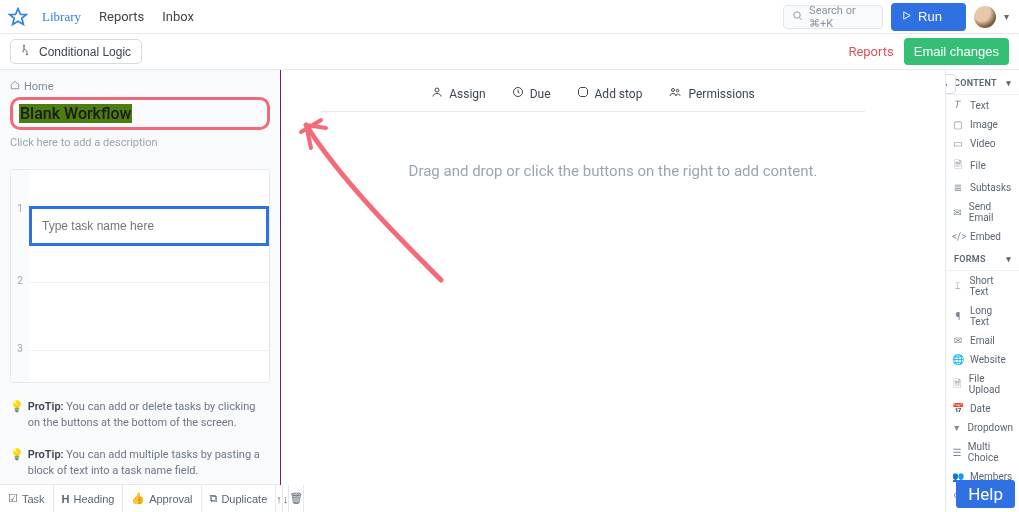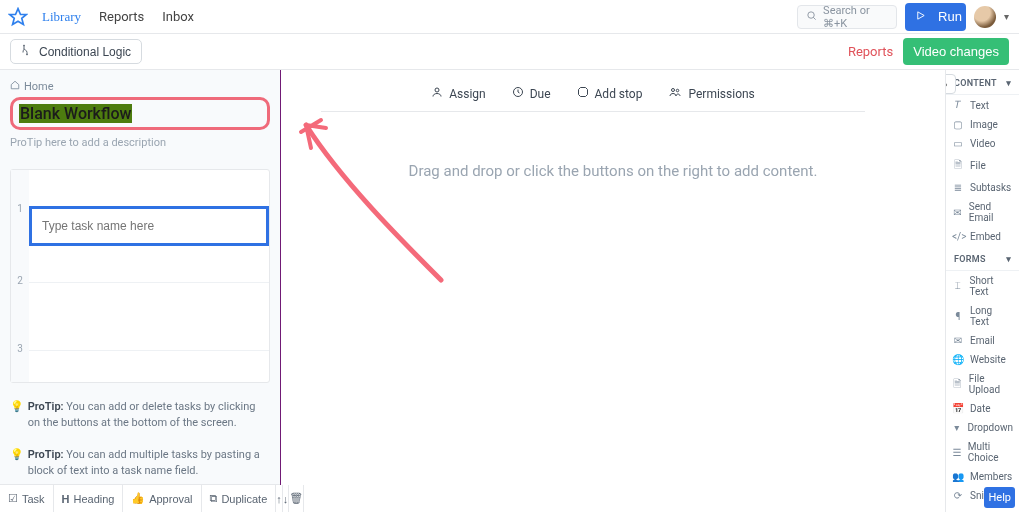--- a/index.html
+++ b/index.html
@@ -4,21 +4,21 @@
 <style>
   * { box-sizing: border-box; margin: 0; padding: 0; }
   html, body { width: 1019px; height: 512px; font-family: -apple-system, BlinkMacSystemFont, "Segoe UI", Roboto, Arial, sans-serif; font-size: 13px; color: #333; background: #fff; overflow: hidden; }
   .topbar { height: 34px; display: flex; align-items: center; padding: 0 10px 0 4px; border-bottom: 1px solid #e6e8eb; }
   .logo { width: 28px; height: 28px; display: flex; align-items: center; justify-content: center; color: #2f80ed; }
   .nav { display: flex; gap: 18px; margin-left: 10px; }
   .nav a { text-decoration: none; font-size: 13px; color: #444; }
   .nav a.active { color: #2f80ed; font-weight: 500; font-family: Liberation Serif, serif; }
   .top-right { margin-left: auto; display: flex; align-items: center; gap: 8px; }
   .search { width: 100px; height: 24px; border: 1px solid #e3e6ea; border-radius: 4px; background: #f9fafb; display: flex; align-items: center; padding: 0 8px; color: #8a94a0; font-size: 11px; gap: 6px; }
-  .btn-run { height: 28px; background: #2f71e3; color: #fff; border: none; border-radius: 4px; padding: 0 4px 0 10px; display: flex; align-items: center; gap: 12px; font-size: 13px; font-weight: 500; cursor: pointer; }
+  .btn-run { height: 28px; background: #2f71e3; color: #fff; border: none; border-radius: 4px; padding: 0 24px 0 10px; display: flex; align-items: center; gap: 6px; font-size: 13px; font-weight: 500; cursor: pointer; }
   .avatar { width: 22px; height: 22px; border-radius: 50%; background: radial-gradient(circle at 35% 30%, #e6c9a8 0 40%, #7a5b3b 70%); }
   .chev { color: #666; font-size: 10px; }
   .actionbar { height: 36px; display: flex; align-items: center; padding: 0 10px; border-bottom: 1px solid #e6e8eb; }
   .cond-btn { border: 1px solid #d6dbe0; background: #fff; border-radius: 5px; padding: 4px 10px; display: flex; align-items: center; gap: 6px; font-size: 12px; color: #3c4652; cursor: pointer; }
   .right-actions { margin-left: auto; display: flex; gap: 10px; align-items: center; }
   .discard { color: #e0525a; font-size: 13px; cursor: pointer; }
   .save { background: #35bf76; color: #fff; border: none; border-radius: 4px; padding: 6px 10px; font-size: 13px; font-weight: 500; cursor: pointer; }
   .body { display: flex; height: calc(512px - 34px - 36px); }
   .left { width: 281px; background: #f8fafc; border-right: 1px solid #701a75; display: flex; flex-direction: column; padding: 10px 10px 0 10px; position: relative; }
   .breadcrumb { display: flex; align-items: center; gap: 4px; font-size: 11px; color: #7b8a9a; margin-bottom: 4px; }
@@ -39,21 +39,21 @@
   .bt-btn.iconly { padding: 0; width: 28px; justify-content: center; }
   .center { flex: 1; position: relative; }
   .ctabs { display: flex; justify-content: center; gap: 26px; border-bottom: 1px solid #e6e8eb; padding: 16px 0 10px; margin: 0 80px 0 40px; }
   .ctab { display: flex; align-items: center; gap: 6px; font-size: 12px; color: #3c4652; cursor: pointer; }
   .empty-msg { text-align: center; color: #9aa5b1; font-size: 15px; margin-top: 50px; padding: 0 40px;}
   .right { width: 74px; border-left: 1px solid #e6e8eb; overflow: hidden; position: relative; }
   .r-collapse { position:absolute; left:-10px; top:4px; width:20px; height:20px; border:1px solid #d6dbe0; border-radius:4px; background:#fff; display:flex;align-items:center;justify-content:center; font-size:10px; color:#666; cursor:pointer;}
   .r-section { font-size: 9px; font-weight: 600; color: #5a6572; padding: 8px 8px 6px 8px; display:flex; justify-content:space-between; letter-spacing:0.3px; border-bottom:1px solid #eef1f4;}
   .r-item { display: flex; align-items: center; gap: 6px; padding: 4px 6px; font-size: 10px; color: #5a6572; cursor: pointer; }
   .r-item .ic { width: 12px; text-align: center; color:#7b8a9a; font-size:10px;}
-  .help-btn { position: absolute; bottom: 4px; right: 4px; background: #2f71e3; color: #fff; font-size: 11px; padding: 4px 4px; border-radius: 3px; cursor: pointer; }
+  .help-btn { position: absolute; bottom: 4px; right: 4px; background: #2f71e3; color: #fff; font-size: 17px; padding: 4px 12px; border-radius: 3px; cursor: pointer; }
   
   .arrow { position: absolute; top: 40px; left: 10px; pointer-events: none; }
 </style>
 </head>
 <body>
 
 <div class="topbar">
   <div class="logo">
     <svg width="20" height="20" viewBox="0 0 24 24" fill="none" stroke="#2f80ed" stroke-width="2">
         <polygon points="12,2 15,9 22,9 16.5,13.5 18.5,21 12,17 5.5,21 7.5,13.5 2,9 9,9"></polygon>
@@ -89,36 +89,36 @@
   <button class="cond-btn">
     <span><svg width="12" height="12" viewBox="0 0 24 24" fill="none" stroke="#5a6572" stroke-width="2">
           <path d="M6 3v6m0 0c0 4 6 2 6 8v4M6 9c0 4-2 2-2 8"></path>
           <circle cx="6" cy="3" r="1"></circle>
           <circle cx="12" cy="21" r="1"></circle>
         </svg></span>
     <span>Conditional Logic</span>
   </button>
   <div class="right-actions">
     <span class="discard">Reports</span>
-    <button class="save">Video changes</button>
+    <button class="save">Email changes</button>
   </div>
 </div>
 
 <div class="body">
   <div class="left">
     <div class="breadcrumb">
       <span><svg width="10" height="10" viewBox="0 0 24 24" fill="none" stroke="#7b8a9a" stroke-width="2">
             <path d="M3 11l9-8 9 8v10H3z"></path>
           </svg></span>
       <span>Home</span>
     </div>
     <div class="title-wrap">
       <span class="title">Blank Workflow</span>
     </div>
-    <div class="desc">ProTip here to add a description</div>
+    <div class="desc">Click here to add a description</div>
 
     <div class="tasks">
       <div class="task-row">
         <div class="row-num">1</div>
         <div class="task-input-wrap first">
           <input placeholder="Type task name here" style="">
         </div>
       </div>
       <div class="task-row">
         <div class="row-num">2</div>

